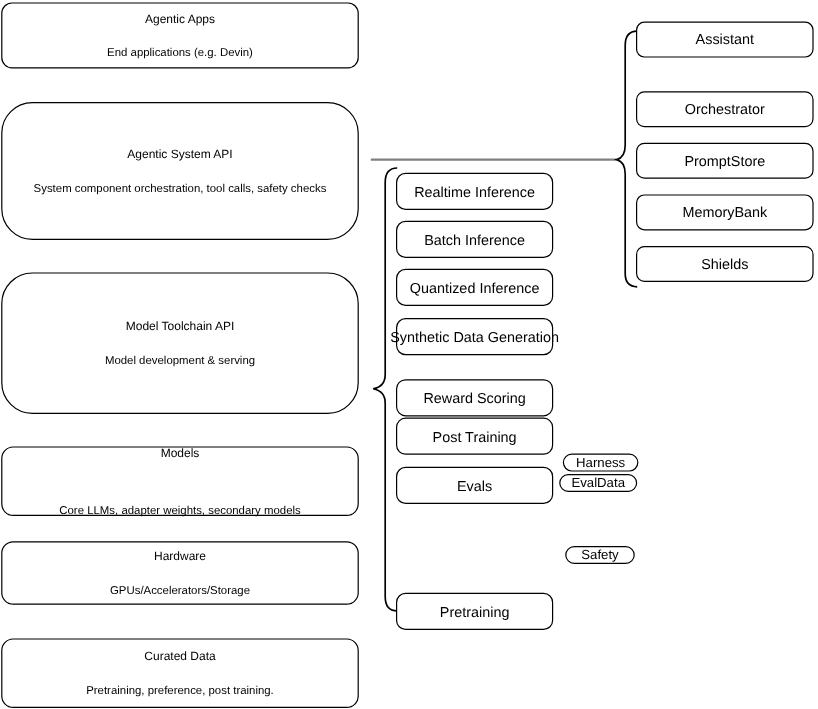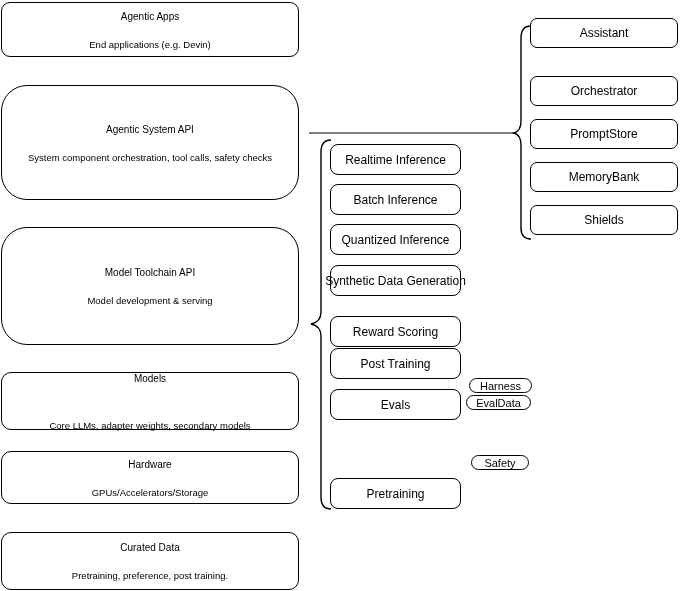--- a/index.html
+++ b/index.html
@@ -70,21 +70,21 @@
   .b-apps      { left: 1px;   top: 2px;   width: 298px; height: 55px;  border-radius: 9px;  }
   .b-sysapi    { left: 1px;   top: 85px;  width: 298px; height: 115px; border-radius: 26px; }
   .b-toolapi   { left: 1px;   top: 227px; width: 298px; height: 118px; border-radius: 26px; }
   .b-models    { left: 1px;   top: 372px; width: 298px; height: 58px;  border-radius: 10px; gap: 19px; }
   .b-hardware  { left: 1px;   top: 451px; width: 298px; height: 53px;  border-radius: 10px; }
   .b-data      { left: 1px;   top: 532px; width: 298px; height: 58px;  border-radius: 10px; }
   
   .svc { left: 330px; width: 131px; height: 31px; border-radius: 8px; }
   .svc-0 { top: 144px; } .svc-1 { top: 184px; } .svc-2 { top: 224px; }
   .svc-3 { top: 265px; } .svc-4 { top: 293px; margin-top: 23px; } .svc-5 { top: 348px; }
-  .svc-6 { top: 389px; } .svc-7 { top: 430px; } .svc-8 { top: 478px; }
+  .svc-6 { top: 389px; } .svc-7 { top: 430px; } .svc-8 { top: 494px; }
   
   .pill-0 { left: 469px; top: 378px; width: 63px; height: 15px; }
   .pill-1 { left: 466px; top: 395px; width: 65px; height: 15px; }
   .pill-2 { left: 471px; top: 411px; width: 58px; height: 15px; margin-top: 44px; }
   
   .comp { left: 530px; width: 148px; height: 30px; border-radius: 7px; }
   .comp-0 { top: 18px;  } .comp-1 { top: 76px;  } .comp-2 { top: 119px; }
   .comp-3 { top: 162px; } .comp-4 { top: 205px; }
 </style>
 </head>

